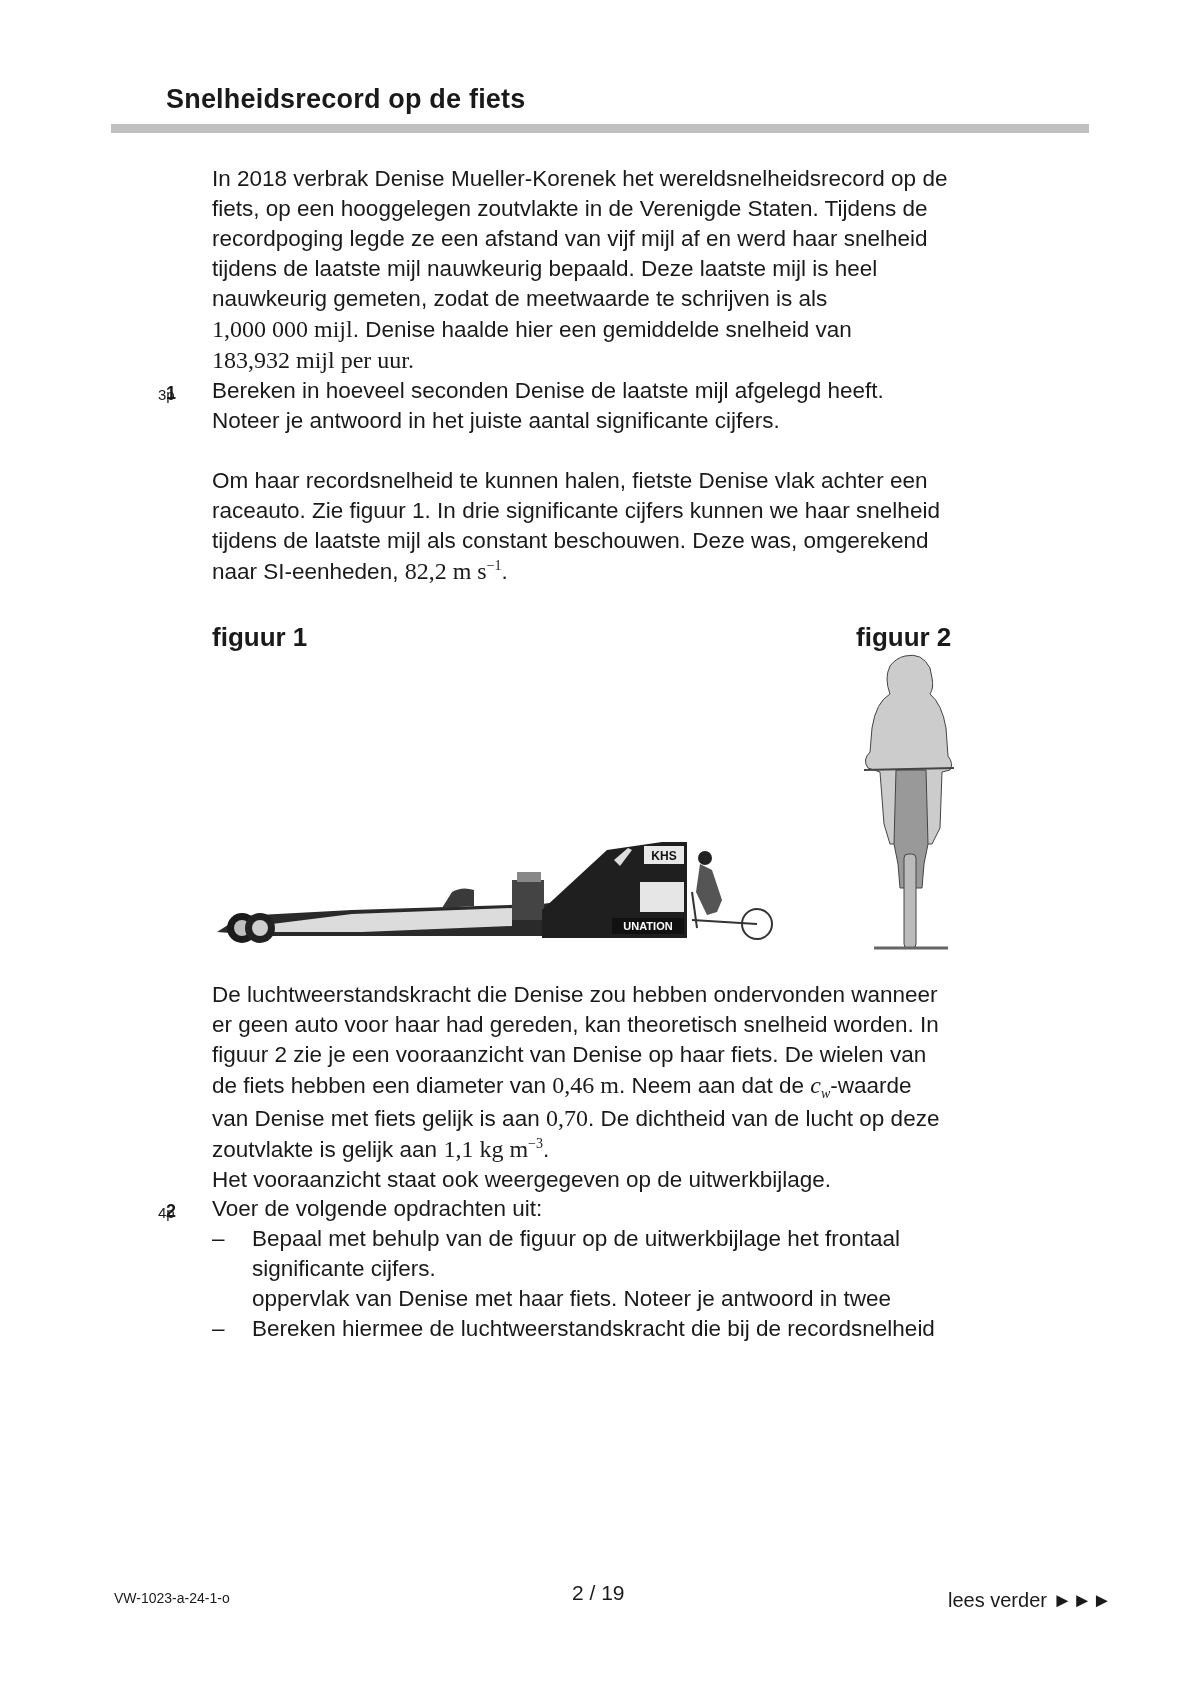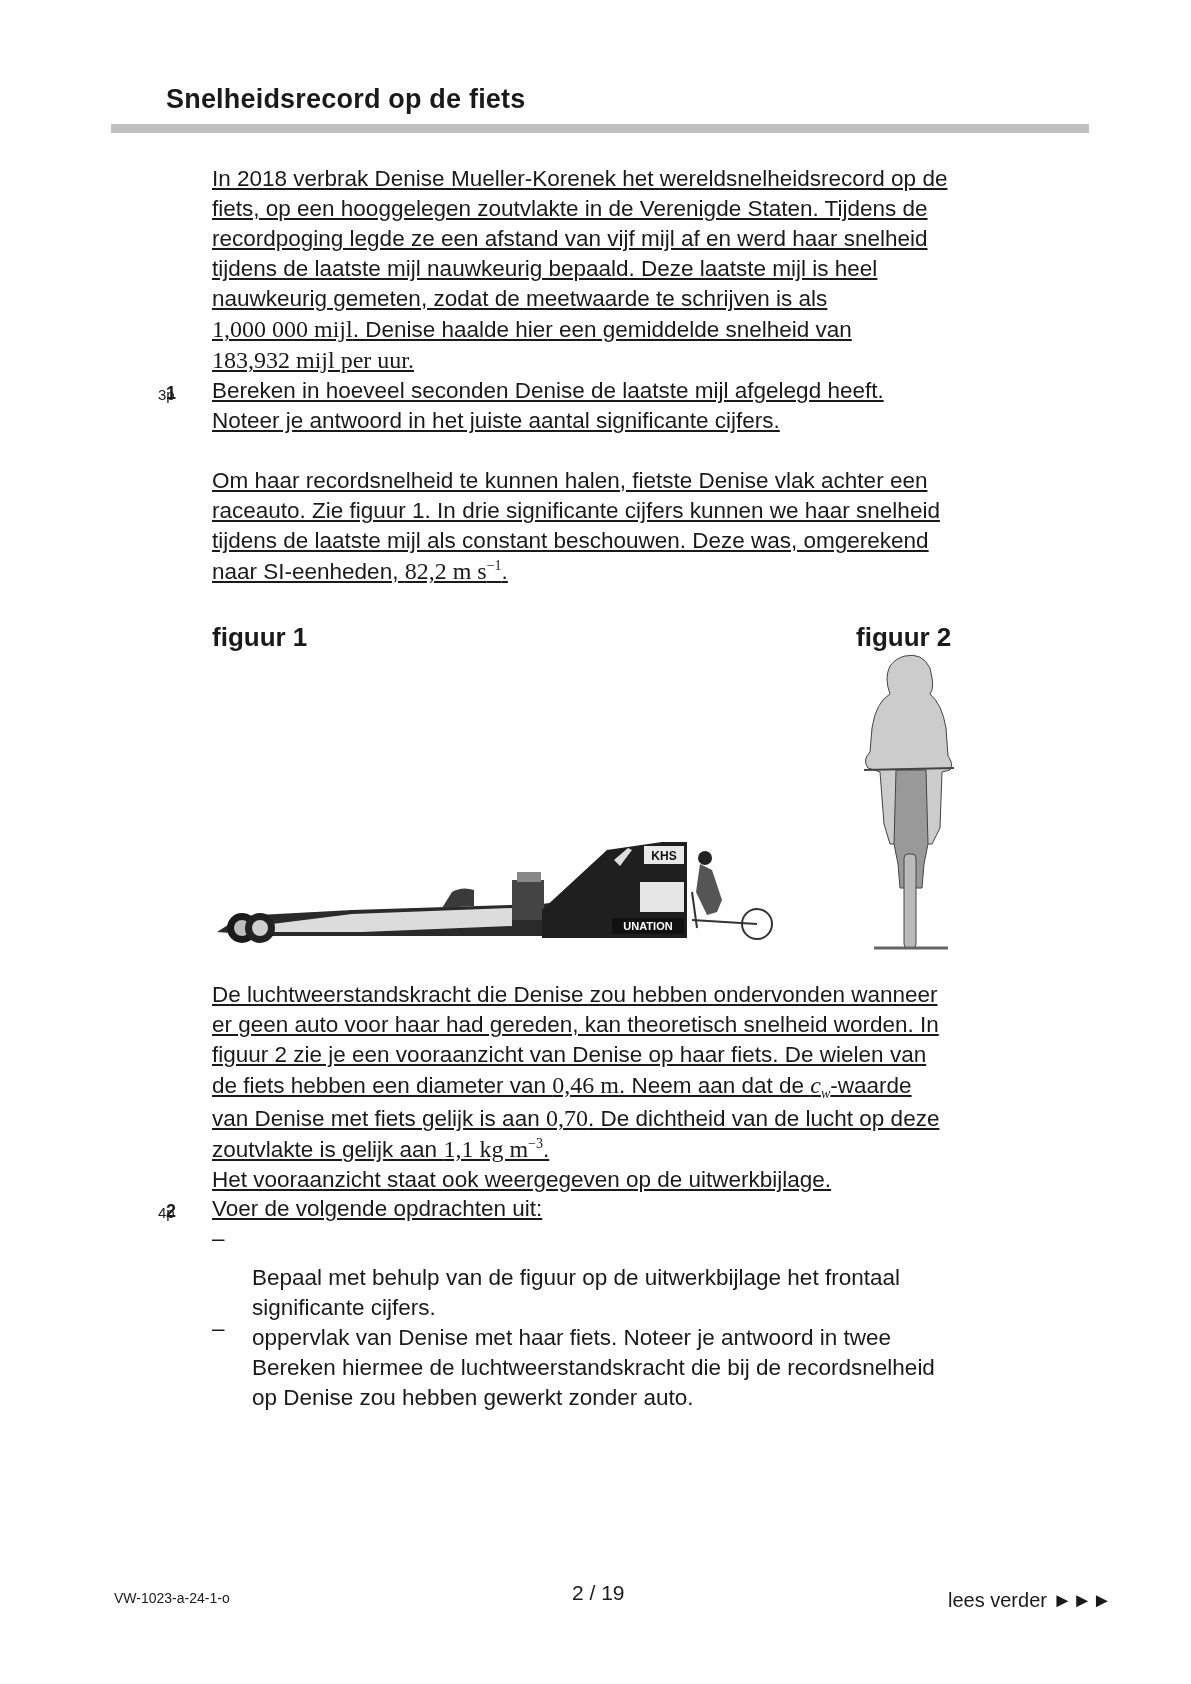--- a/index.html
+++ b/index.html
@@ -1,29 +1,29 @@
 <!DOCTYPE html>
 <html><head>
   <meta charset="utf-8">
   <style>
     html, body { margin: 0; padding: 0; background: #ffffff; }
     body { width: 1191px; height: 1684px; position: relative; overflow: hidden;
            font-family: "Liberation Sans", sans-serif; color: #1a1a1a; }
     .title { position: absolute; left: 166px; top: 84px; font-size: 27px; font-weight: bold; letter-spacing: 0.2px; }
     .rule { position: absolute; left: 111px; top: 124px; width: 978px; height: 9px; background: #c0c0c0; }
-    .para { position: absolute; left: 212px; width: 850px; font-size: 22.5px; line-height: 30px; text-decoration: underline; }
+    .para { position: absolute; left: 212px; width: 850px; font-size: 22.5px; line-height: 30px; }
     .math { font-family: "Liberation Serif", serif; font-size: 24px; }
     .math sup { font-size: 14px; vertical-align: 9px; line-height: 0; }
     .math sub { font-size: 14px; vertical-align: -5px; line-height: 0; }
     .pts { position: absolute; left: 114px; font-size: 15px; margin-left: 44px; }
     .qnum { position: absolute; left: 166px; font-size: 18px; font-weight: bold; }
     .figlabel { position: absolute; font-size: 26px; font-weight: bold; }
     .bullet { position: absolute; left: 212px; width: 850px; font-size: 22.5px; line-height: 30px; }
     .bullet .dash { position: absolute; left: 0; top: 0; }
-    .bullet .txt { position: absolute; left: 40px; width: 800px; margin-top: 39px; }
+    .bullet .txt { position: absolute; left: 40px; width: 800px; }
     .footer-left { position: absolute; left: 114px; top: 1590px; font-size: 14px; }
     .footer-center { position: absolute; left: 572px; top: 1581px; font-size: 21px; }
     .footer-right { position: absolute; left: 948px; top: 1589px; font-size: 20px; }
     .fig1 { position: absolute; left: 212px; top: 820px; width: 580px; height: 130px; }
     .fig2 { position: absolute; left: 850px; top: 648px; width: 120px; height: 305px; }
   </style>
 </head>
 <body>
 
 <div class="title">Snelheidsrecord op de fiets</div>
@@ -114,19 +114,18 @@
   <div class="txt">
     <div>Bepaal met behulp van de figuur op de uitwerkbijlage het frontaal</div>
     <div>significante cijfers.</div>
     <div>oppervlak van Denise met haar fiets. Noteer je antwoord in twee</div>
   </div>
 </div>
 <div class="bullet" style="top:1314px;">
   <span class="dash">–</span>
   <div class="txt">
     <div>Bereken hiermee de luchtweerstandskracht die bij de recordsnelheid</div>
-    <div>op Denise zou hebben gewerkt zonder auto.</div>
   </div>
 </div>
 
 <div class="footer-left">VW-1023-a-24-1-o</div>
 <div class="footer-center">2 / 19</div>
 <div class="footer-right">lees verder ►►►</div>
 
 </body></html>

